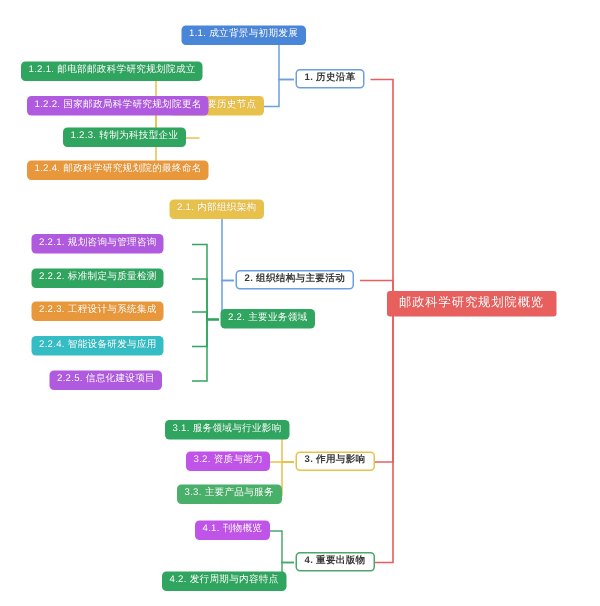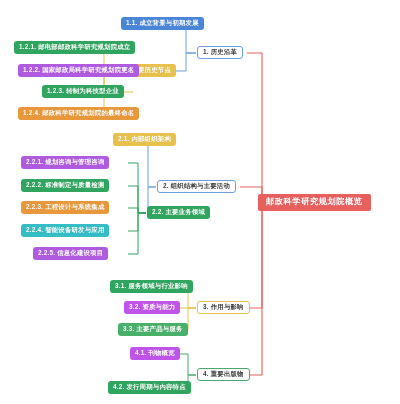--- a/index.html
+++ b/index.html
@@ -26,21 +26,21 @@
     color:#ffffff;
     font-size:6.4px;
     line-height:1;
     letter-spacing:.2px;
     white-space:nowrap;
     display:flex;
     align-items:center;
     justify-content:center;
     padding:0 5px;
     height:13px;
-    font-weight:bold;
+    font-weight:normal;
     text-shadow:0 0 1px rgba(0,0,0,.12);
   }
   .node.outline{
     background:#ffffff;
     color:#3a3a3a;
     border:1px solid #9bb7e0;
     font-weight:bold;
     text-shadow:none;
   }
   .node.center{

